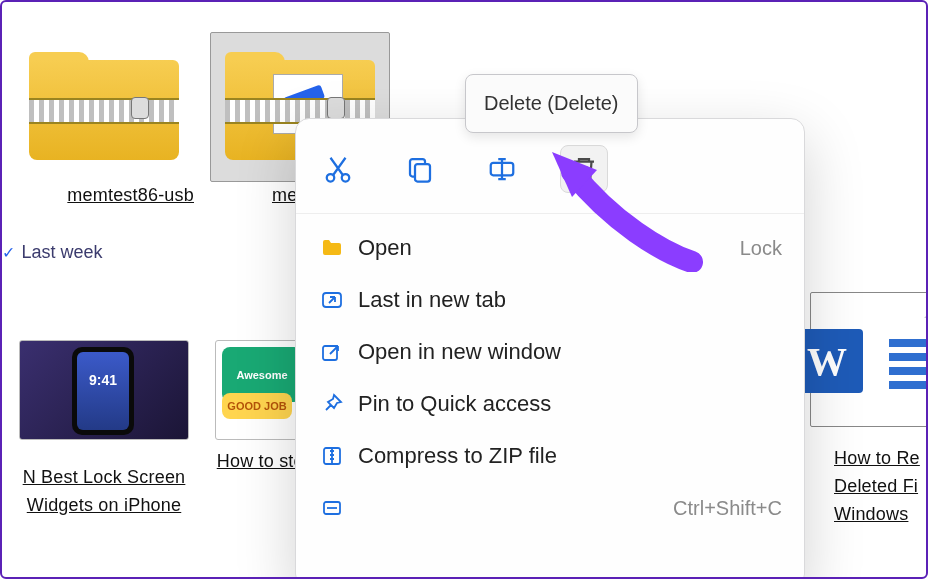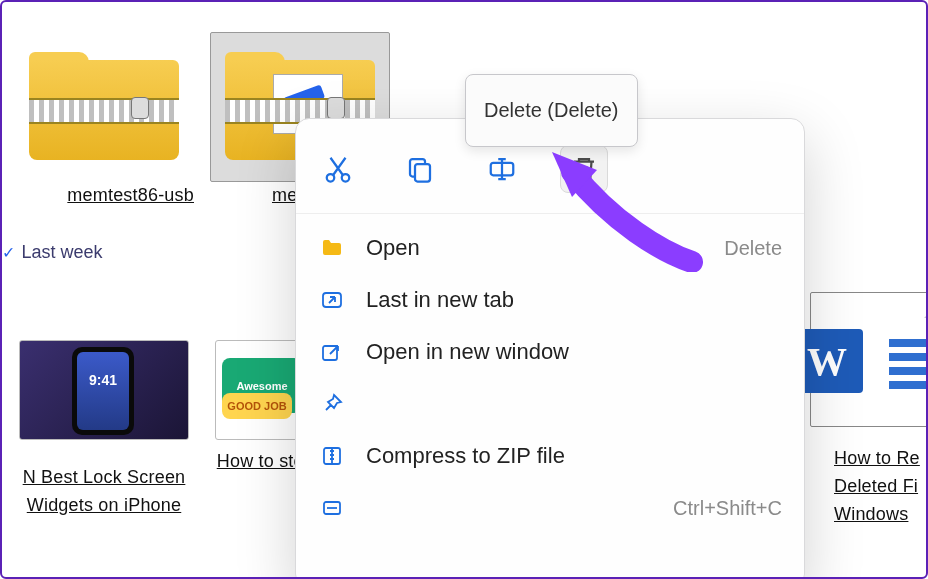--- a/index.html
+++ b/index.html
@@ -87,21 +87,21 @@
   .thumb {
     width:170px; height:100px; border:1px solid #bbb; border-radius:3px;
     margin:0 auto; background:#eee; overflow:hidden; position:relative;
   }
   .thumb.phone { background: linear-gradient(135deg,#3a2f6f,#1b1536);}
   .phone-device { position:absolute; left:52px; top:6px; width:62px; height:88px; background:#0a0a0a; border-radius:10px;}
   .phone-screen { position:absolute; left:5px; top:5px; right:5px; bottom:5px; background:linear-gradient(#3b5ac9,#233a87); border-radius:6px;}
   .phone-time{ position:absolute; top:20px; left:0; right:0; text-align:center; color:#fff; font-size:14px; font-weight:700;}
   .thumb.sticker { background:#fff;}
   .stk { position:absolute; border-radius:8px; display:flex; align-items:center;justify-content:center; font-weight:700; font-size:11px;}
-  .stk.a{left:6px;top:17px;width:80px;height:55px;background:#19a974;color:#fff;}
+  .stk.a{left:6px;top:6px;width:80px;height:55px;background:#19a974;color:#fff;}
   .stk.b{left:92px;top:6px;width:70px;height:42px;background:#f06292;}
   .stk.c{left:6px;top:52px;width:70px;height:26px;background:#ffd54f;color:#b45309;}
   .stk.d{left:82px;top:52px;width:80px;height:42px;background:#8e24aa;}
 
   
   .word-page{
     width:140px;height:135px;background:#fff;border:1px solid #888;border-radius:2px;
     position:relative; margin:0 auto;
   }
   .word-page::before{
@@ -127,30 +127,30 @@
     display:flex; gap:34px; padding:26px 18px 20px 18px; align-items:center;
     border-bottom:1px solid #eee;
   }
   .tool-btn{
     width:48px;height:48px;display:flex;align-items:center;justify-content:center;
     border-radius:8px;
   }
   .tool-btn.hover{ background:#f2f2f2; border:1px solid #dadada;}
   .ctx-list{ padding:8px 6px; }
   .ctx-item{
-    display:flex; align-items:center; gap:20px; padding:12px 16px;
+    display:flex; align-items:center; gap:12px; padding:12px 16px;
     font-size:22px; color:#222; border-radius:6px;
   }
   .ctx-item .shortcut{ margin-left:auto; color:#8a8a8a; font-size:20px;}
   .ctx-icon{ width:28px; height:28px; display:flex;align-items:center;justify-content:center;}
 
   
   .tooltip{
     position:absolute; left:463px; top:72px; background:#fbfbfb;
-    border:1px solid #c7c7cb; border-radius:8px; padding:24px 18px;
+    border:1px solid #c7c7cb; border-radius:8px; padding:17px 18px;
     font-size:20px; color:#333; box-shadow:0 4px 12px rgba(0,0,0,.1);
   }
 
   
   .annotation-arrow{
     position:absolute; left:540px; top:140px; width:170px; height:130px; pointer-events:none;
   }
 
   svg { display:block; }
 </style>
@@ -256,21 +256,21 @@
   </div>
   <div class="ctx-list">
 
     <div class="ctx-item">
       <span class="ctx-icon">
         <svg width="24" height="24" viewBox="0 0 24 24">
             <path fill="#f5b915" d="M3 6a2 2 0 012-2h4l2 3h8a2 2 0 012 2v8a2 2 0 01-2 2H5a2 2 0 01-2-2z"></path>
           </svg>
       </span>
       <span>Open</span>
-      <span class="shortcut">Delete</span>
+      <span class="shortcut">Lock</span>
     </div>
 
     <div class="ctx-item">
       <span class="ctx-icon">
         <svg width="24" height="24" viewBox="0 0 24 24">
             <rect x="3" y="5" width="18" height="14" rx="3" fill="none" stroke="#1e6fe0" stroke-width="1.8"></rect>
             <path stroke="#1e6fe0" stroke-width="1.8" fill="none" d="M9 15l6-6M15 9v5M15 9h-5"></path>
           </svg>
       </span>
       <span>Last in new tab</span>
@@ -285,20 +285,21 @@
       </span>
       <span>Open in new window</span>
     </div>
 
     <div class="ctx-item">
       <span class="ctx-icon">
         <svg width="24" height="24" viewBox="0 0 24 24">
             <path fill="none" stroke="#1e6fe0" stroke-width="1.8" d="M14 3l7 7-4 1-3 5-3-3-5 5 5-5-3-3 5-3z"></path>
           </svg>
       </span>
+      <span>Pin to Quick access</span>
     </div>
 
 
     <div class="ctx-item">
       <span class="ctx-icon">
         <svg width="24" height="24" viewBox="0 0 24 24">
             <rect x="4" y="4" width="16" height="16" rx="2" fill="none" stroke="#1e6fe0" stroke-width="1.8"></rect>
             <path stroke="#1e6fe0" stroke-width="1.8" d="M12 4v16M10 7h4M10 11h4M10 15h4"></path>
           </svg>
       </span>

